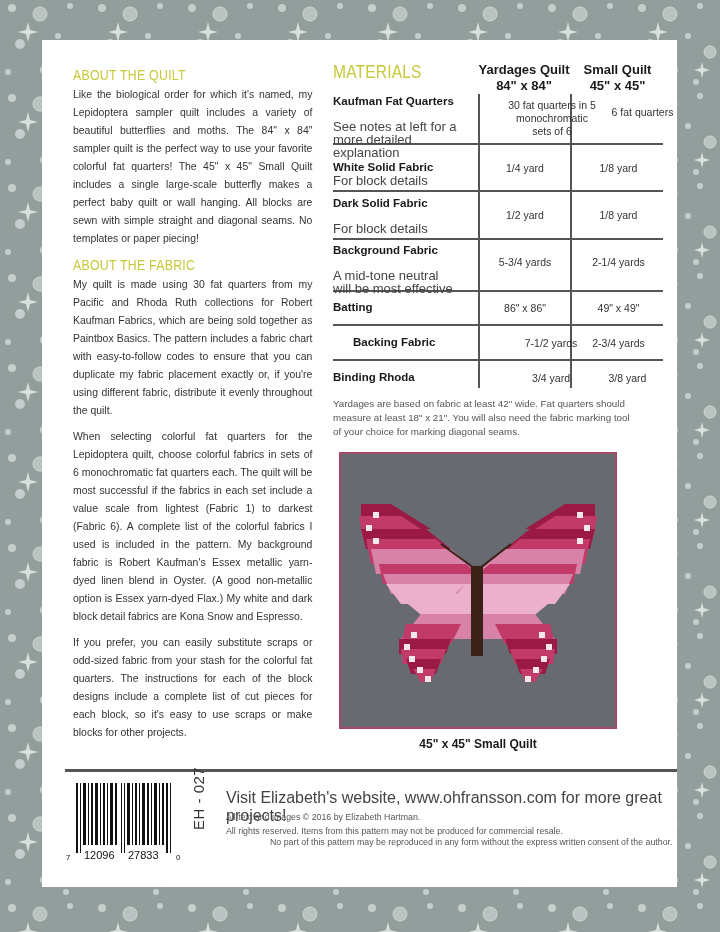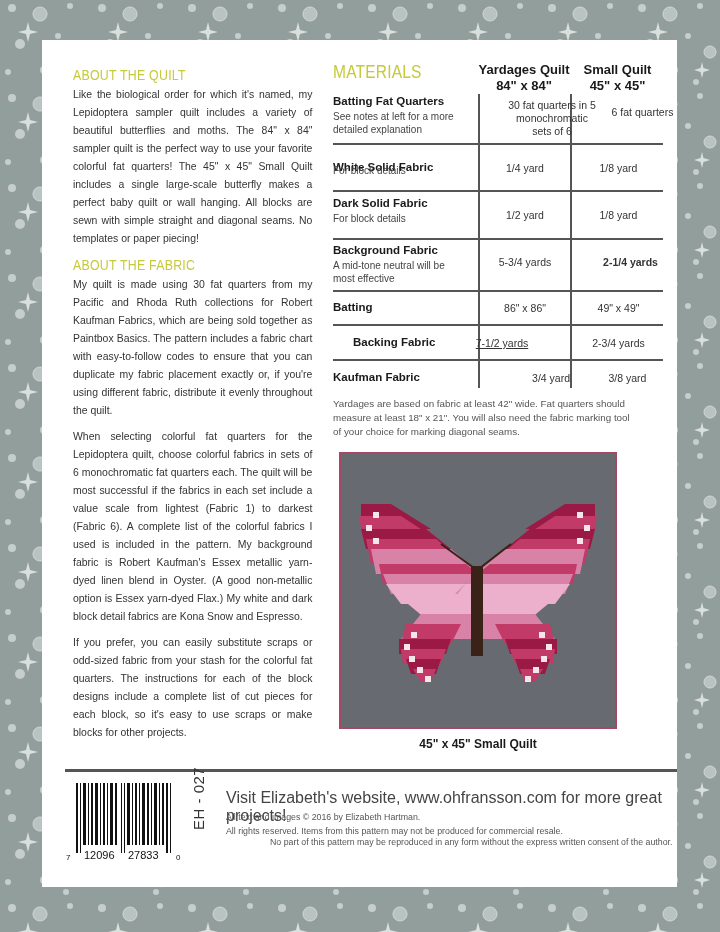--- a/index.html
+++ b/index.html
@@ -29,21 +29,21 @@
   .col-head {
     position:absolute; font-weight:bold; color:#1a1a1a; text-align:center;
     font-size:13px; line-height:16px;
   }
   .tbl-hline { position:absolute; height:1.5px; background:#555; }
   .tbl-vline { position:absolute; width:1.5px; background:#555; }
   .row-label {
     position:absolute; left:333px; font-weight:bold; color:#1a1a1a; font-size:11.5px;
   }
   .row-sub {
-    position:absolute; left:333px; color:#444; font-size:10px; line-height:13px;
+    position:absolute; left:333px; color:#444; font-size:13px; line-height:13px;margin-top:10px;
   }
   .cell {
     position:absolute; text-align:center; color:#333; font-size:10.5px; line-height:13px;
   }
   .note {
     position:absolute; left:333px; top:397px; width:300px; color:#555; font-size:9.8px; line-height:14px;
   }
   .quilt {
     position:absolute; left:339px; top:452px; width:278px; height:277px;
     background:#676a71; border:2px solid #a44866; box-sizing:border-box;
@@ -113,49 +113,49 @@
 
 <div class="tbl-vline" style="left:478px;top:94px;height:294px;"></div>
 <div class="tbl-vline" style="left:570px;top:94px;height:294px;"></div>
 <div class="tbl-hline" style="left:333px;top:143px;width:330px;"></div>
 <div class="tbl-hline" style="left:333px;top:190px;width:330px;"></div>
 <div class="tbl-hline" style="left:333px;top:238px;width:330px;"></div>
 <div class="tbl-hline" style="left:333px;top:290px;width:330px;"></div>
 <div class="tbl-hline" style="left:333px;top:324px;width:330px;"></div>
 <div class="tbl-hline" style="left:333px;top:359px;width:330px;"></div>
 
-<div class="row-label" style="top:95px;">Batting Fat Quarters</div>
+<div class="row-label" style="top:95px;">Kaufman Fat Quarters</div>
 <div class="row-sub" style="top:110px;width:140px;">See notes at left for a more detailed explanation</div>
 <div class="cell" style="left:508px;top:99px;width:88px;">30 fat quarters in 5 monochromatic sets of 6</div>
 <div class="cell" style="left:596px;top:106px;width:93px;">6 fat quarters</div>
 
 <div class="row-label" style="top:149px;margin-top:12px;">White Solid Fabric</div>
 <div class="row-sub" style="top:164px;">For block details</div>
 <div class="cell" style="left:480px;top:162px;width:90px;">1/4 yard</div>
 <div class="cell" style="left:572px;top:162px;width:93px;">1/8 yard</div>
 
 <div class="row-label" style="top:197px;">Dark Solid Fabric</div>
 <div class="row-sub" style="top:212px;">For block details</div>
 <div class="cell" style="left:480px;top:209px;width:90px;">1/2 yard</div>
 <div class="cell" style="left:572px;top:209px;width:93px;">1/8 yard</div>
 
 <div class="row-label" style="top:244px;">Background Fabric</div>
 <div class="row-sub" style="top:259px;width:120px;">A mid-tone neutral will be most effective</div>
 <div class="cell" style="left:480px;top:256px;width:90px;">5-3/4 yards</div>
-<div class="cell" style="left:584px;top:256px;width:93px;font-weight:bold;">2-1/4 yards</div>
+<div class="cell" style="left:572px;top:256px;width:93px;">2-1/4 yards</div>
 
 <div class="row-label" style="top:301px;">Batting</div>
 <div class="cell" style="left:480px;top:302px;width:90px;">86" x 86"</div>
 <div class="cell" style="left:572px;top:302px;width:93px;">49" x 49"</div>
 
 <div class="row-label" style="top:336px;padding-left:20px;">Backing Fabric</div>
-<div class="cell" style="left:457px;top:337px;width:90px;text-decoration:underline;">7-1/2 yards</div>
+<div class="cell" style="left:506px;top:337px;width:90px;">7-1/2 yards</div>
 <div class="cell" style="left:572px;top:337px;width:93px;">2-3/4 yards</div>
 
-<div class="row-label" style="top:371px;">Kaufman Fabric</div>
+<div class="row-label" style="top:371px;">Binding Rhoda</div>
 <div class="cell" style="left:480px;top:372px;width:90px;text-align:right;">3/4 yard</div>
 <div class="cell" style="left:572px;top:372px;width:93px;padding-left:9px;">3/8 yard</div>
 
 <div class="note">Yardages are based on fabric at least 42" wide. Fat quarters should measure at least 18" x 21". You will also need the fabric marking tool of your choice for marking diagonal seams.</div>
 
 <div class="quilt">
   <svg width="274" height="273" viewBox="0 0 274 273">
 
     <g>
       <polygon points="20,50 50,50 90,75 20,75" fill="#9b1a45"></polygon>

